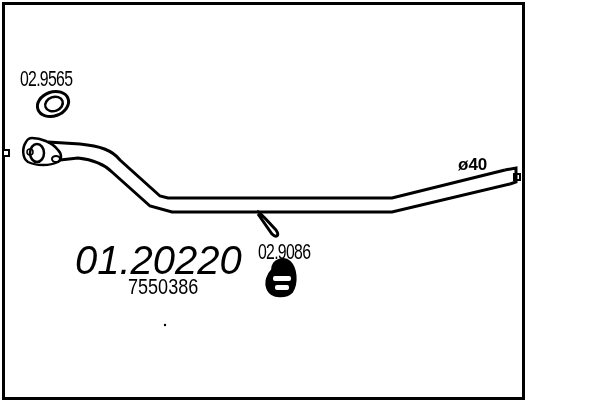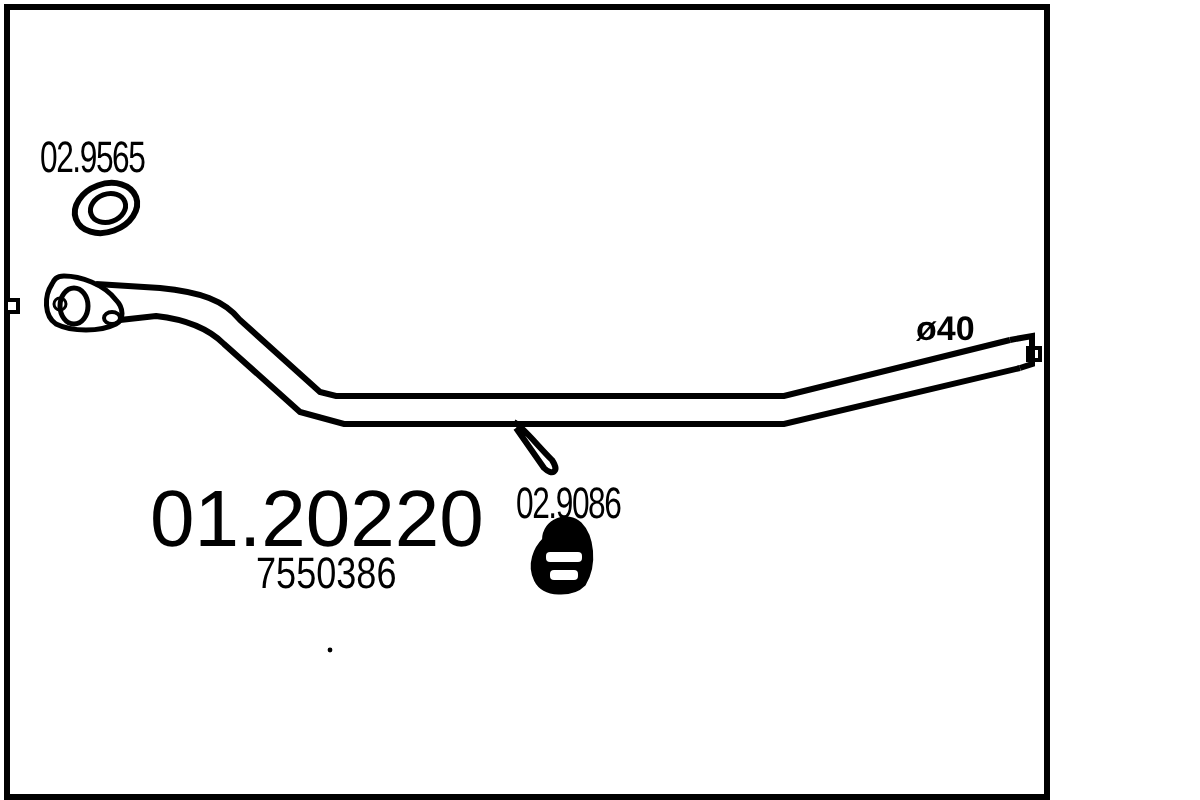--- a/index.html
+++ b/index.html
@@ -1,21 +1,21 @@
 <!DOCTYPE html>
 <html><head>
   <meta charset="utf-8">
   <style>
     html, body { margin: 0; padding: 0; background: #ffffff; }
     body { width: 600px; height: 400px; position: relative; overflow: hidden; font-family: "Liberation Sans", sans-serif; }
     .frame { position: absolute; left: 2px; top: 2px; width: 517px; height: 392px; border: 3px solid #000; border-left-width: 3px; box-sizing: content-box; }
     svg.drawing { position: absolute; left: 0; top: 0; }
     .label { position: absolute; color: #000; white-space: nowrap; line-height: 1; }
     .part-num-small { font-family: "Liberation Sans Narrow", "Liberation Sans", sans-serif; font-size: 22px; transform: scaleX(0.72); transform-origin: left top; letter-spacing: -1px; font-weight: 400; }
-    .main-num { font-size: 40px; letter-spacing: 0px; }
+    .main-num { font-size: 40px; letter-spacing: 0px; font-style: italic; }
     .oem-num { font-size: 22px; transform: scaleX(0.82); transform-origin: left top; }
     .dia { font-size: 17px; font-weight: 700; text-align: center; }
   </style>
 </head>
 <body>
 
 <div class="frame"></div>
 
 <svg class="drawing" width="600" height="400" viewBox="0 0 600 400">
 

